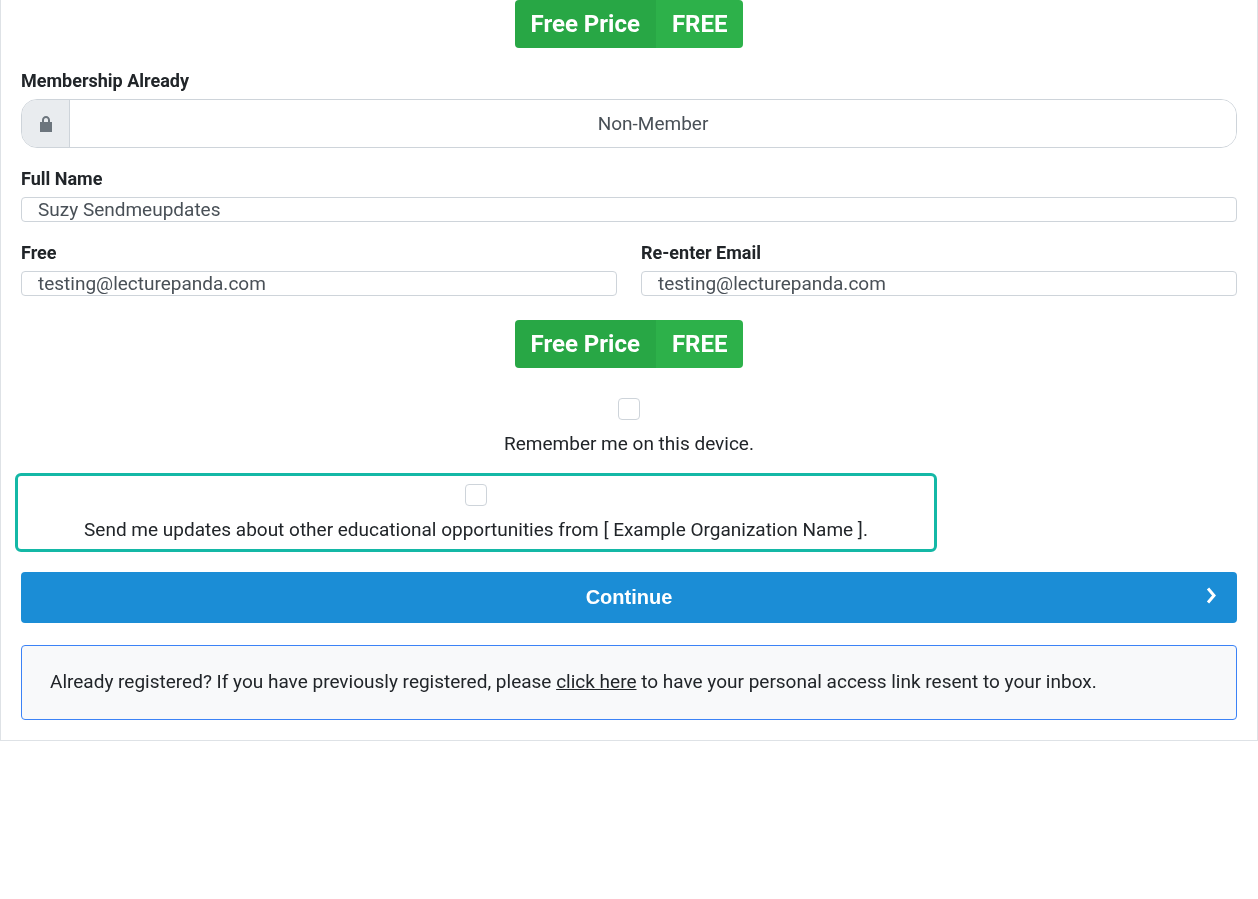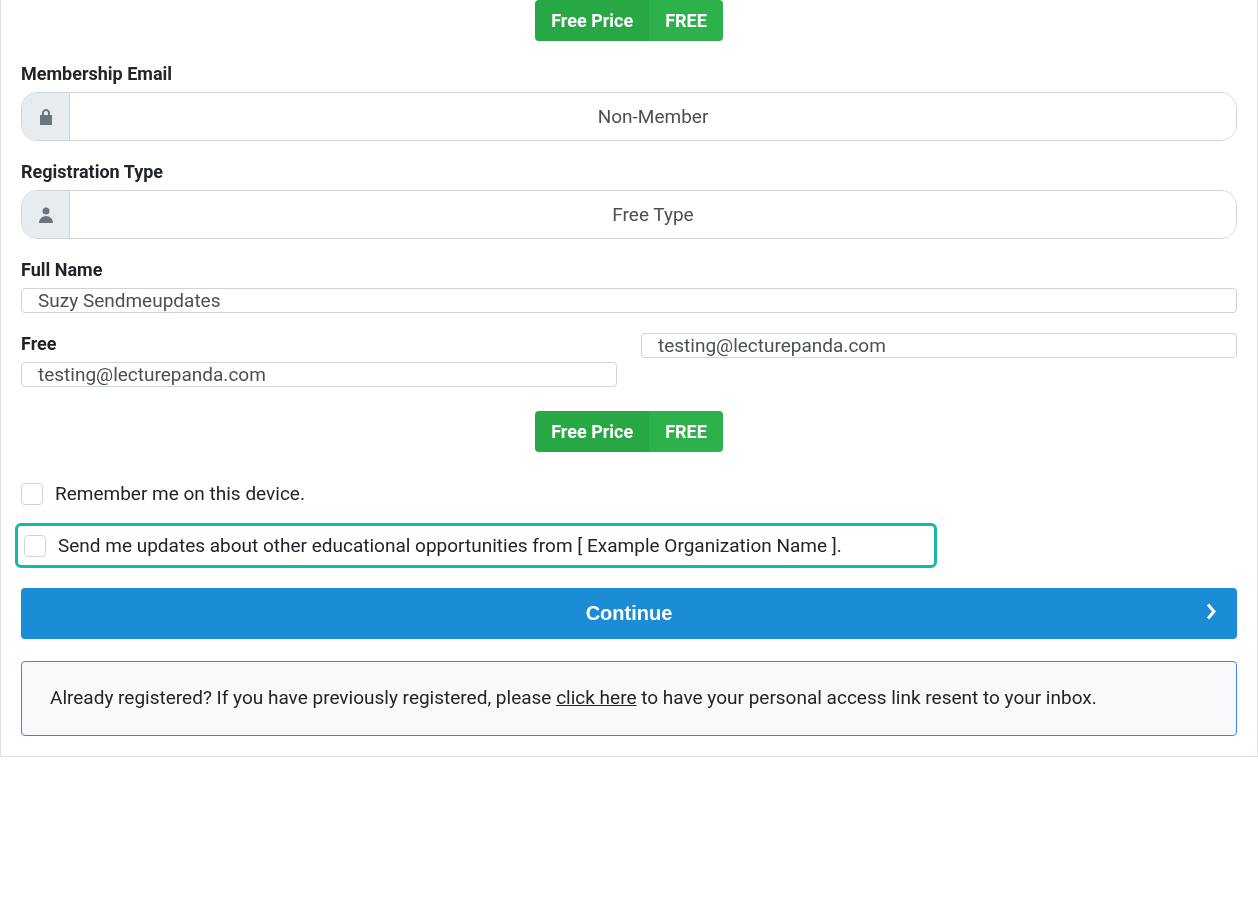--- a/index.html
+++ b/index.html
@@ -23,21 +23,21 @@
     .pill-row {
       display: flex;
       justify-content: center;
       margin-bottom: 22px;
     }
     .pill {
       display: inline-flex;
       border-radius: 4px;
       overflow: hidden;
       font-weight: 700;
-      font-size: 18px;
+      font-size: 24px;
     }
     .pill-left {
       background: #28a745;
       color: #fff;
       padding: 10px 16px;
     }
     .pill-right {
       background: #2db14a;
       color: #fff;
       padding: 10px 16px;
@@ -89,20 +89,21 @@
       gap: 24px;
     }
     .col-half {
       flex: 1;
     }
     .checkbox-row {
       display: flex;
       align-items: center;
       margin-bottom: 18px;
       gap: 12px;
+      flex-direction: column;
     }
     .checkbox {
       width: 22px;
       height: 22px;
       border: 1px solid #ced4da;
       border-radius: 4px;
       background: #fff;
       cursor: pointer;
       flex-shrink: 0;
     }
@@ -168,55 +169,44 @@
 <div class="container">
 
   <div class="pill-row">
     <div class="pill">
       <span class="pill-left">Free Price</span>
       <span class="pill-right">FREE</span>
     </div>
   </div>
 
   <div class="form-group">
-    <label class="form-label">Membership Email</label>
+    <label class="form-label">Membership Already</label>
     <div class="input-group">
       <div class="input-group-prepend">
         <svg width="16" height="18" viewBox="0 0 16 18" fill="#6c757d">
           <path d="M12 7V5c0-2.2-1.8-4-4-4S4 2.8 4 5v2H2v10h12V7h-2zM6 5c0-1.1.9-2 2-2s2 .9 2 2v2H6V5z"></path>
         </svg>
       </div>
       <div class="input-display">Non-Member</div>
     </div>
   </div>
 
-  <div class="form-group">
-    <label class="form-label">Registration Type</label>
-    <div class="input-group">
-      <div class="input-group-prepend">
-        <svg width="18" height="18" viewBox="0 0 18 18" fill="#6c757d">
-          <circle cx="9" cy="5" r="3.5"></circle>
-          <path d="M2 17c0-3.9 3.1-7 7-7s7 3.1 7 7H2z"></path>
-        </svg>
-      </div>
-      <div class="input-display">Free Type</div>
-    </div>
-  </div>
 
   <div class="form-group">
     <label class="form-label">Full Name</label>
     <input type="text" class="text-input" value="Suzy Sendmeupdates" style="">
   </div>
 
   <div class="row">
     <div class="col-half form-group">
       <label class="form-label">Free</label>
       <input type="text" class="text-input" value="testing@lecturepanda.com" style="">
     </div>
     <div class="col-half form-group">
+      <label class="form-label">Re-enter Email</label>
       <input type="text" class="text-input" value="testing@lecturepanda.com" style="">
     </div>
   </div>
 
   <div class="pill-row pill-wrap-second">
     <div class="pill">
       <span class="pill-left">Free Price</span>
       <span class="pill-right">FREE</span>
     </div>
   </div>

